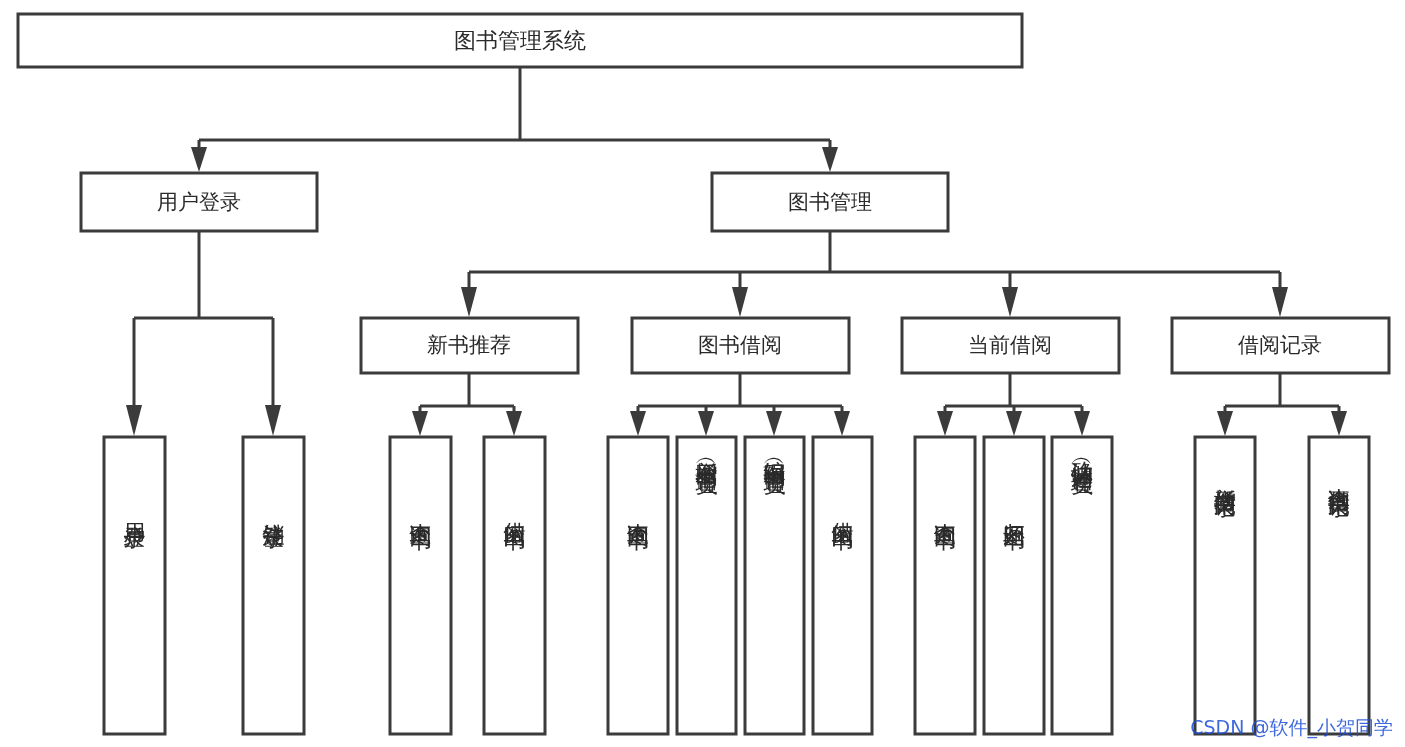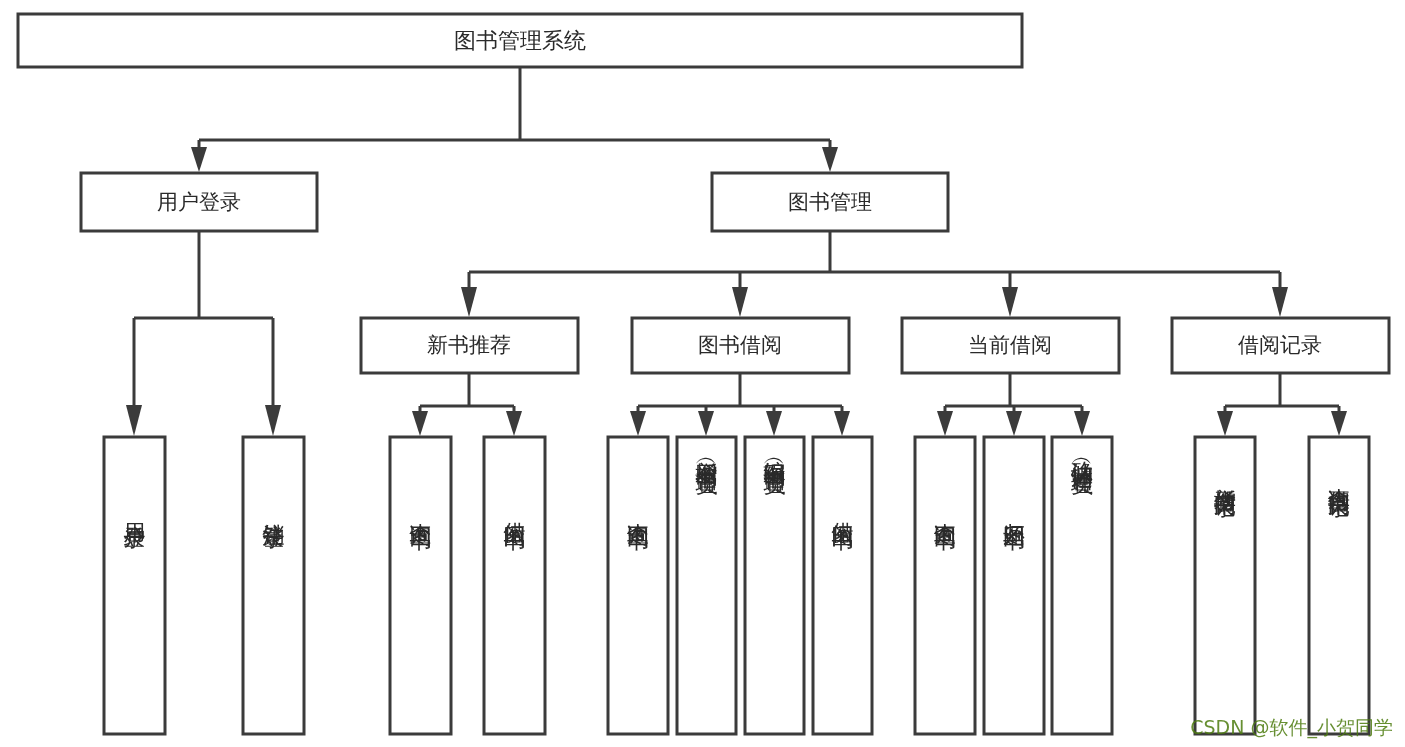--- a/index.html
+++ b/index.html
@@ -72,21 +72,21 @@
     color: #2a2a2a;
     white-space: nowrap;
     text-align: left;
   }
   .watermark {
     position: absolute;
     right: 12px;
     bottom: 6px;
     font-family: "DejaVu Sans", "Liberation Sans", sans-serif;
     font-size: 19px;
-    color: #4d7c0f;
+    color: #1d4ed8;
     opacity: 0.85;
     white-space: nowrap;
     pointer-events: none;
   }
 </style>
 </head>
 <body>
 
 <div id="diagram-root">
 

